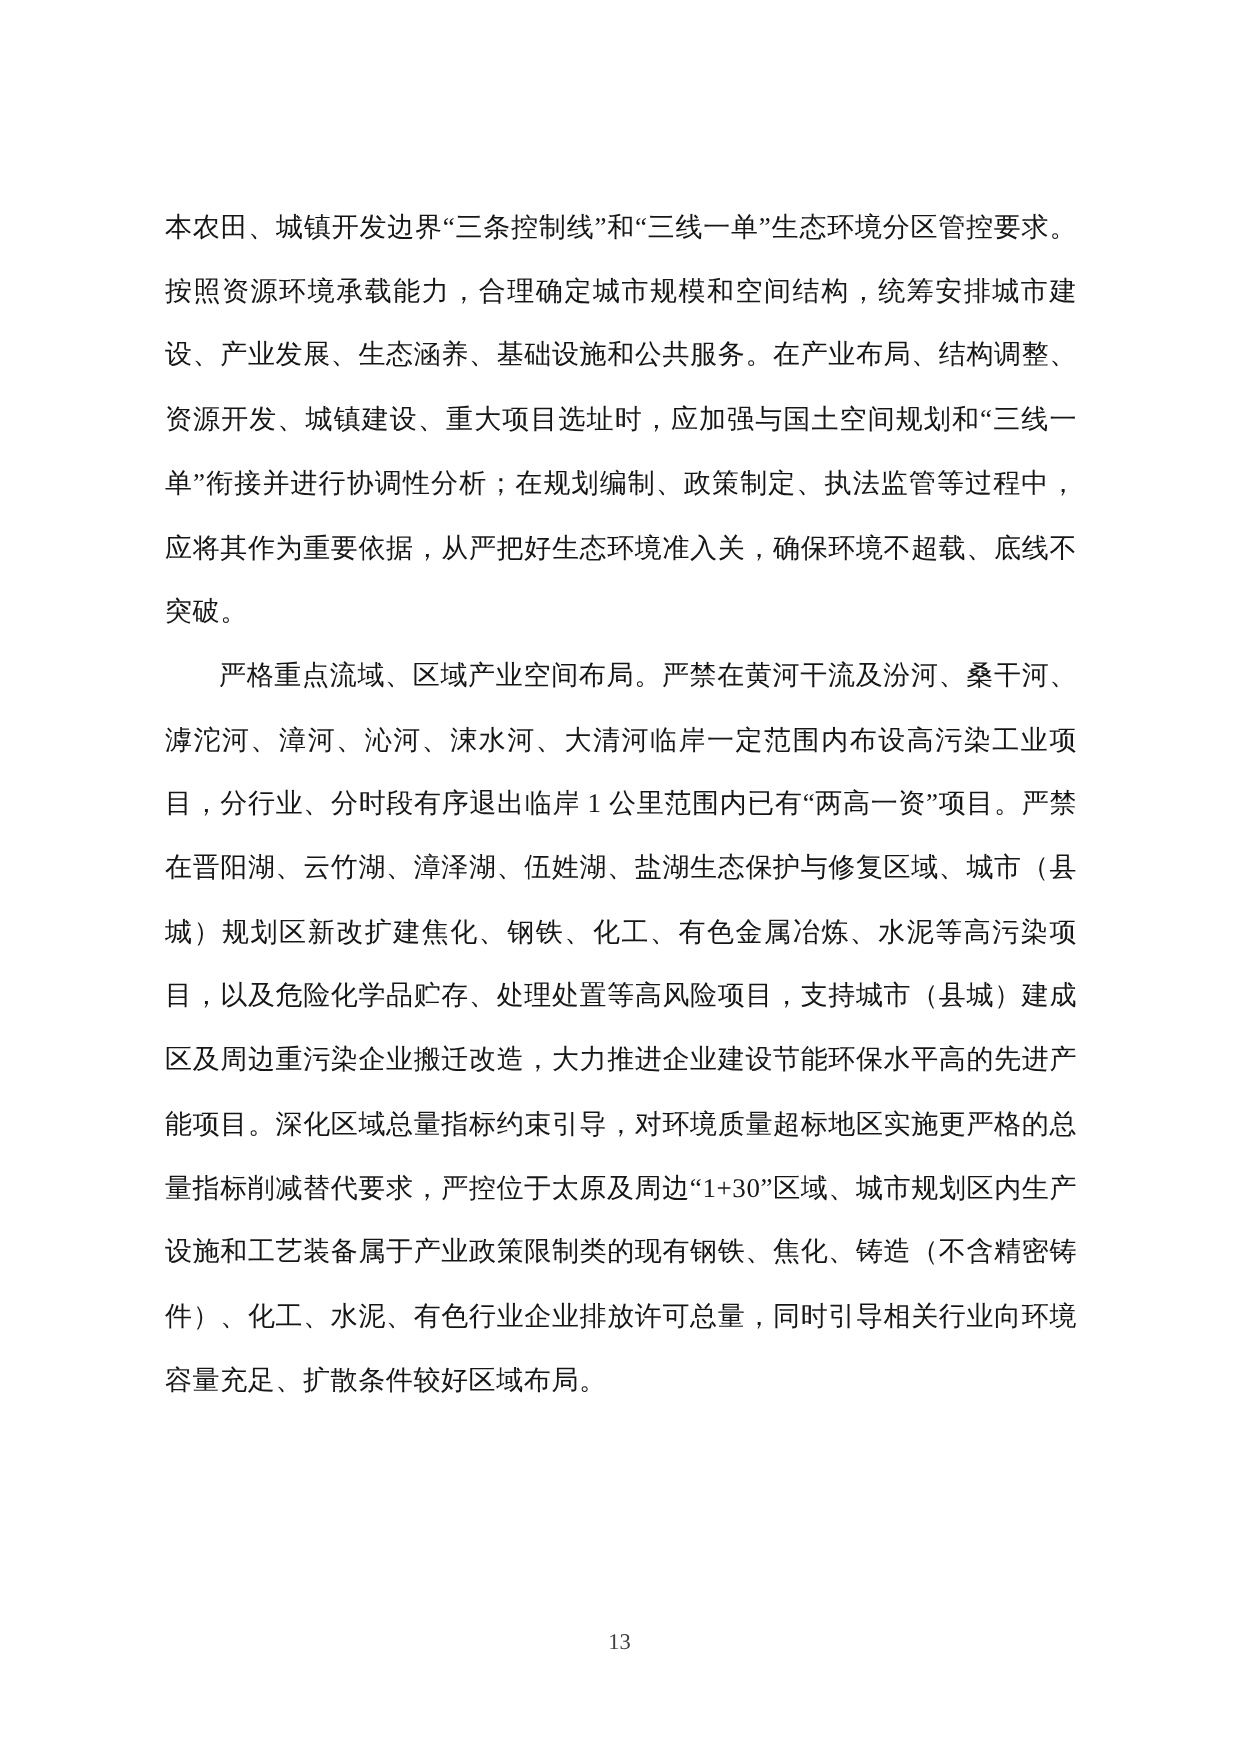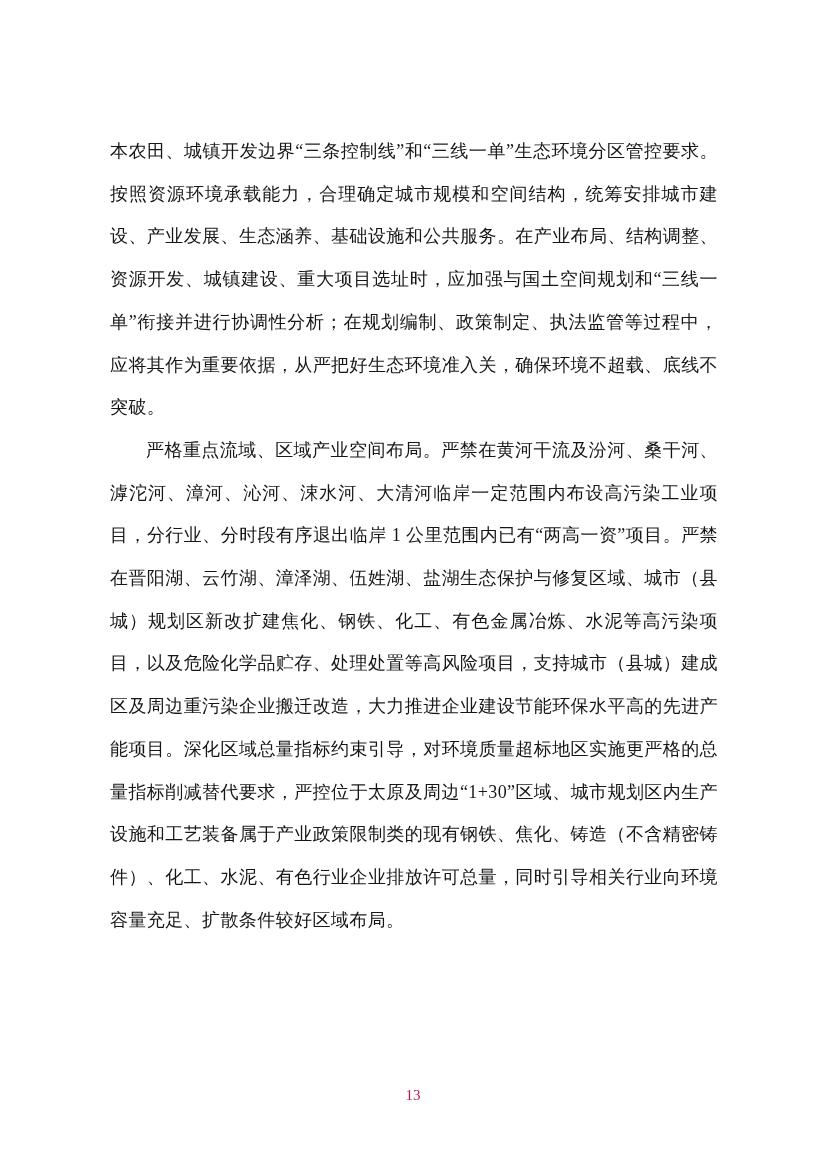--- a/index.html
+++ b/index.html
@@ -37,21 +37,21 @@
   .section-lead {
     font-weight: normal;
   }
   .page-number {
     position: absolute;
     top: 1087px;
     left: 0;
     width: 100%;
     text-align: center;
     font-size: 15px;
-    color: #be185d;
+    color: #404040;
   }
 </style>
 </head>
 <body>
 
 <div class="page">
   <div class="content">
     <p class="para"><span>本农田、城镇开发边界“三条控制线”和“三线一单”生态环境分区管控要求。按照资源环境承载能力，合理确定城市规模和空间结构，统筹安排城市建设、产业发展、生态涵养、基础设施和公共服务。在产业布局、结构调整、资源开发、城镇建设、重大项目选址时，应加强与国土空间规划和“三线一单”衔接并进行协调性分析；在规划编制、政策制定、执法监管等过程中，应将其作为重要依据，从严把好生态环境准入关，确保环境不超载、底线不突破。</span></p>
     <p class="para para-indent"><span class="section-lead">严格重点流域、区域产业空间布局。</span><span>严禁在黄河干流及汾河、桑干河、滹沱河、漳河、沁河、涑水河、大清河临岸一定范围内布设高污染工业项目，分行业、分时段有序退出临岸 1 公里范围内已有“两高一资”项目。严禁在晋阳湖、云竹湖、漳泽湖、伍姓湖、盐湖生态保护与修复区域、城市（县城）规划区新改扩建焦化、钢铁、化工、有色金属冶炼、水泥等高污染项目，以及危险化学品贮存、处理处置等高风险项目，支持城市（县城）建成区及周边重污染企业搬迁改造，大力推进企业建设节能环保水平高的先进产能项目。深化区域总量指标约束引导，对环境质量超标地区实施更严格的总量指标削减替代要求，严控位于太原及周边“1+30”区域、城市规划区内生产设施和工艺装备属于产业政策限制类的现有钢铁、焦化、铸造（不含精密铸件）、化工、水泥、有色行业企业排放许可总量，同时引导相关行业向环境容量充足、扩散条件较好区域布局。</span></p>
   </div>

